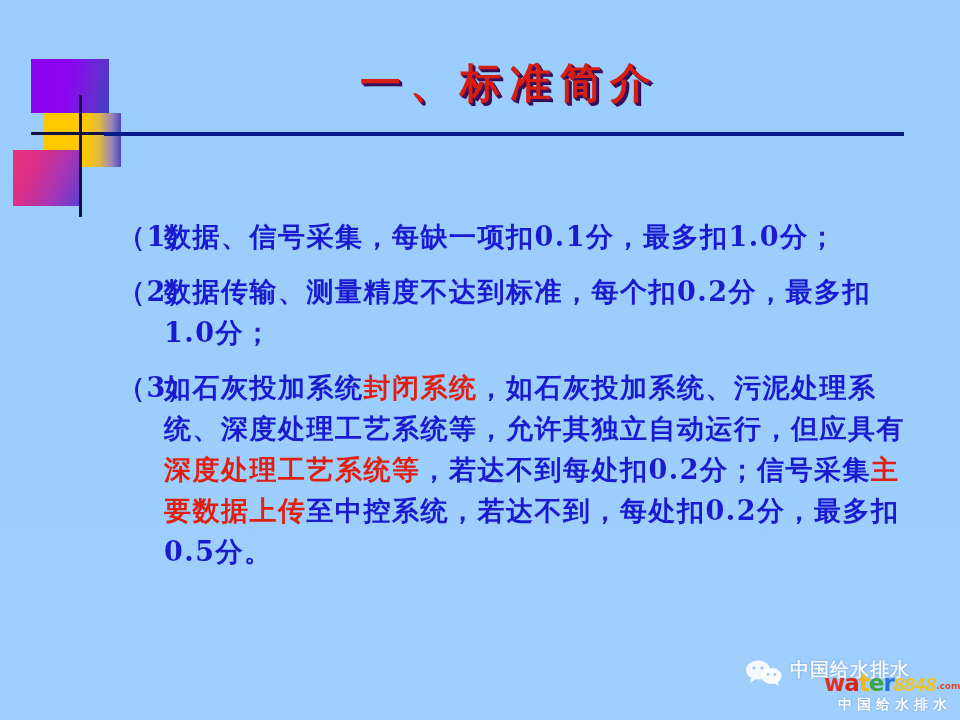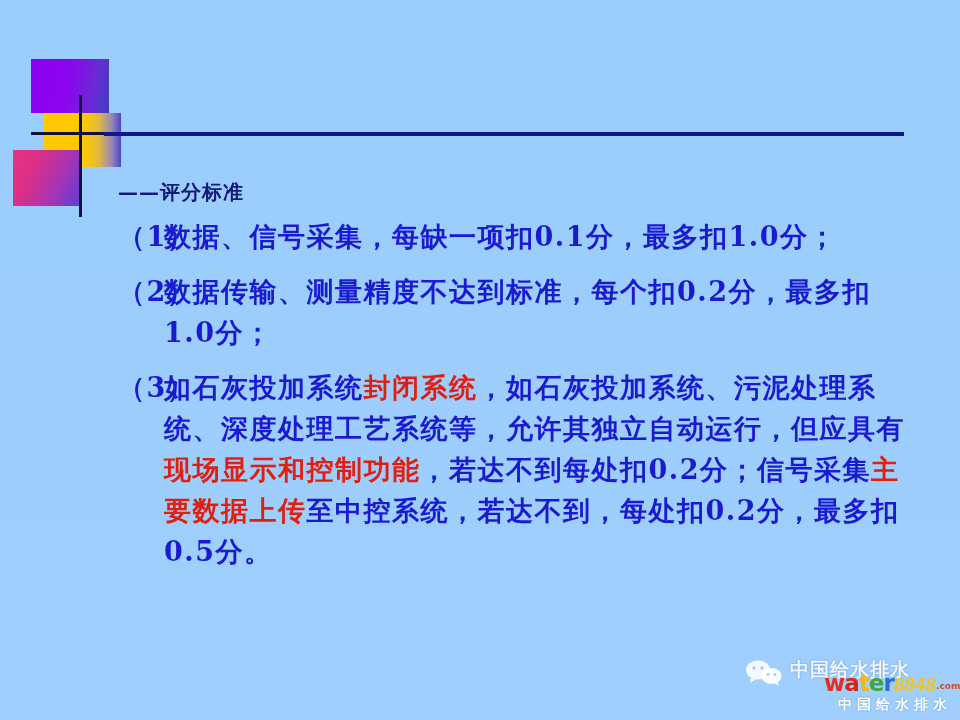--- a/index.html
+++ b/index.html
@@ -209,27 +209,27 @@
 <div id="slide">
 
   <div class="deco-square" id="deco-purple"></div>
   <div class="deco-square" id="deco-yellow"></div>
   <div class="deco-square" id="deco-pink"></div>
   <div id="deco-vline"></div>
   <div id="deco-hline-short"></div>
 
   <div id="title-rule"></div>
 
-
-  <div id="subtitle">——评分标准</div>
+  <div id="slide-title">一、标准简介</div>
+
 
   <div id="body-list">
       <div class="list-item"><span class="marker">（1）</span><span>数据、信号采集，每缺一项扣0.1分，最多扣1.0分；</span></div>
       <div class="list-item"><span class="marker">（2）</span><span>数据传输、测量精度不达到标准，每个扣0.2分，最多扣1.0分；</span></div>
-      <div class="list-item"><span class="marker">（3）</span><span>如石灰投加系统</span><span class="hl">封闭系统</span><span>，如石灰投加系统、污泥处理系统、深度处理工艺系统等，允许其独立自动运行，但应具有</span><span class="hl">现场显示和控制功能</span><span>，若达不到每处扣0.2分；信号采集</span><span class="hl">主要数据上传</span><span>至中控系统，若达不到，每处扣0.2分，最多扣0.5分。</span></div>
+      <div class="list-item"><span class="marker">（3）</span><span>如石灰投加系统</span><span class="hl">封闭系统</span><span>，如石灰投加系统、污泥处理系统、深度处理工艺系统等，允许其独立自动运行，但应具有</span><span class="hl">深度处理工艺系统等</span><span>，若达不到每处扣0.2分；信号采集</span><span class="hl">主要数据上传</span><span>至中控系统，若达不到，每处扣0.2分，最多扣0.5分。</span></div>
     </div>
 
   <div id="watermark">
     <svg id="wechat-icon" viewBox="0 0 40 28">
       <ellipse cx="14" cy="11" rx="12" ry="9.6" fill="#ffffff" opacity="0.88"></ellipse>
       <path d="M7 19 L6 24 L11.5 20.5 Z" fill="#ffffff" opacity="0.88"></path>
       <circle cx="10" cy="9" r="1.7" fill="#9ccdfd"></circle>
       <circle cx="18" cy="9" r="1.7" fill="#9ccdfd"></circle>
       <ellipse cx="27.5" cy="17" rx="10" ry="8" fill="#ffffff" opacity="0.92"></ellipse>
       <path d="M33.5 23 L35 27 L30.5 24.5 Z" fill="#ffffff" opacity="0.92"></path>

